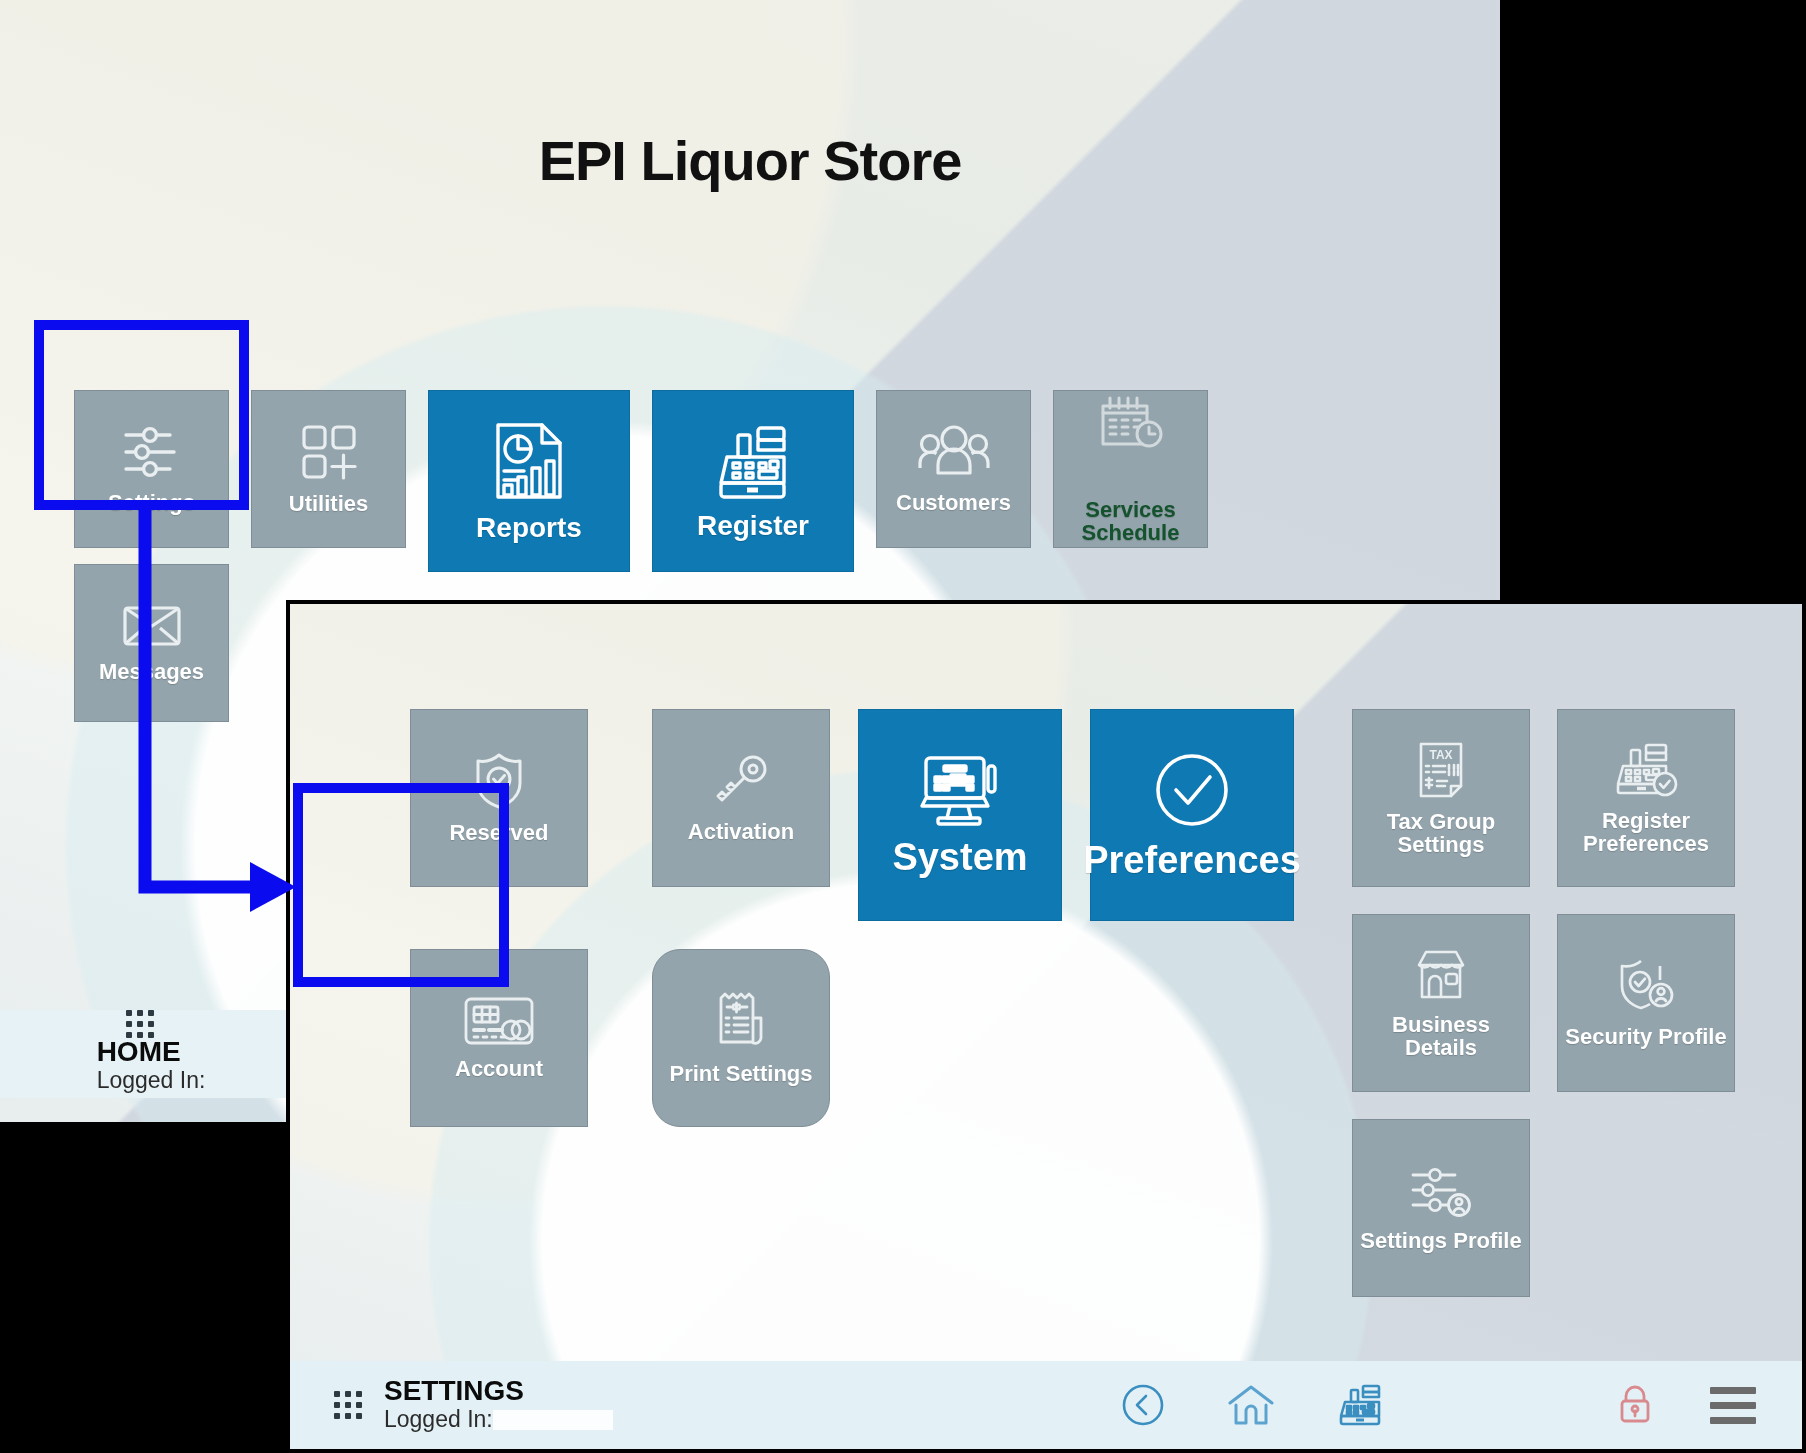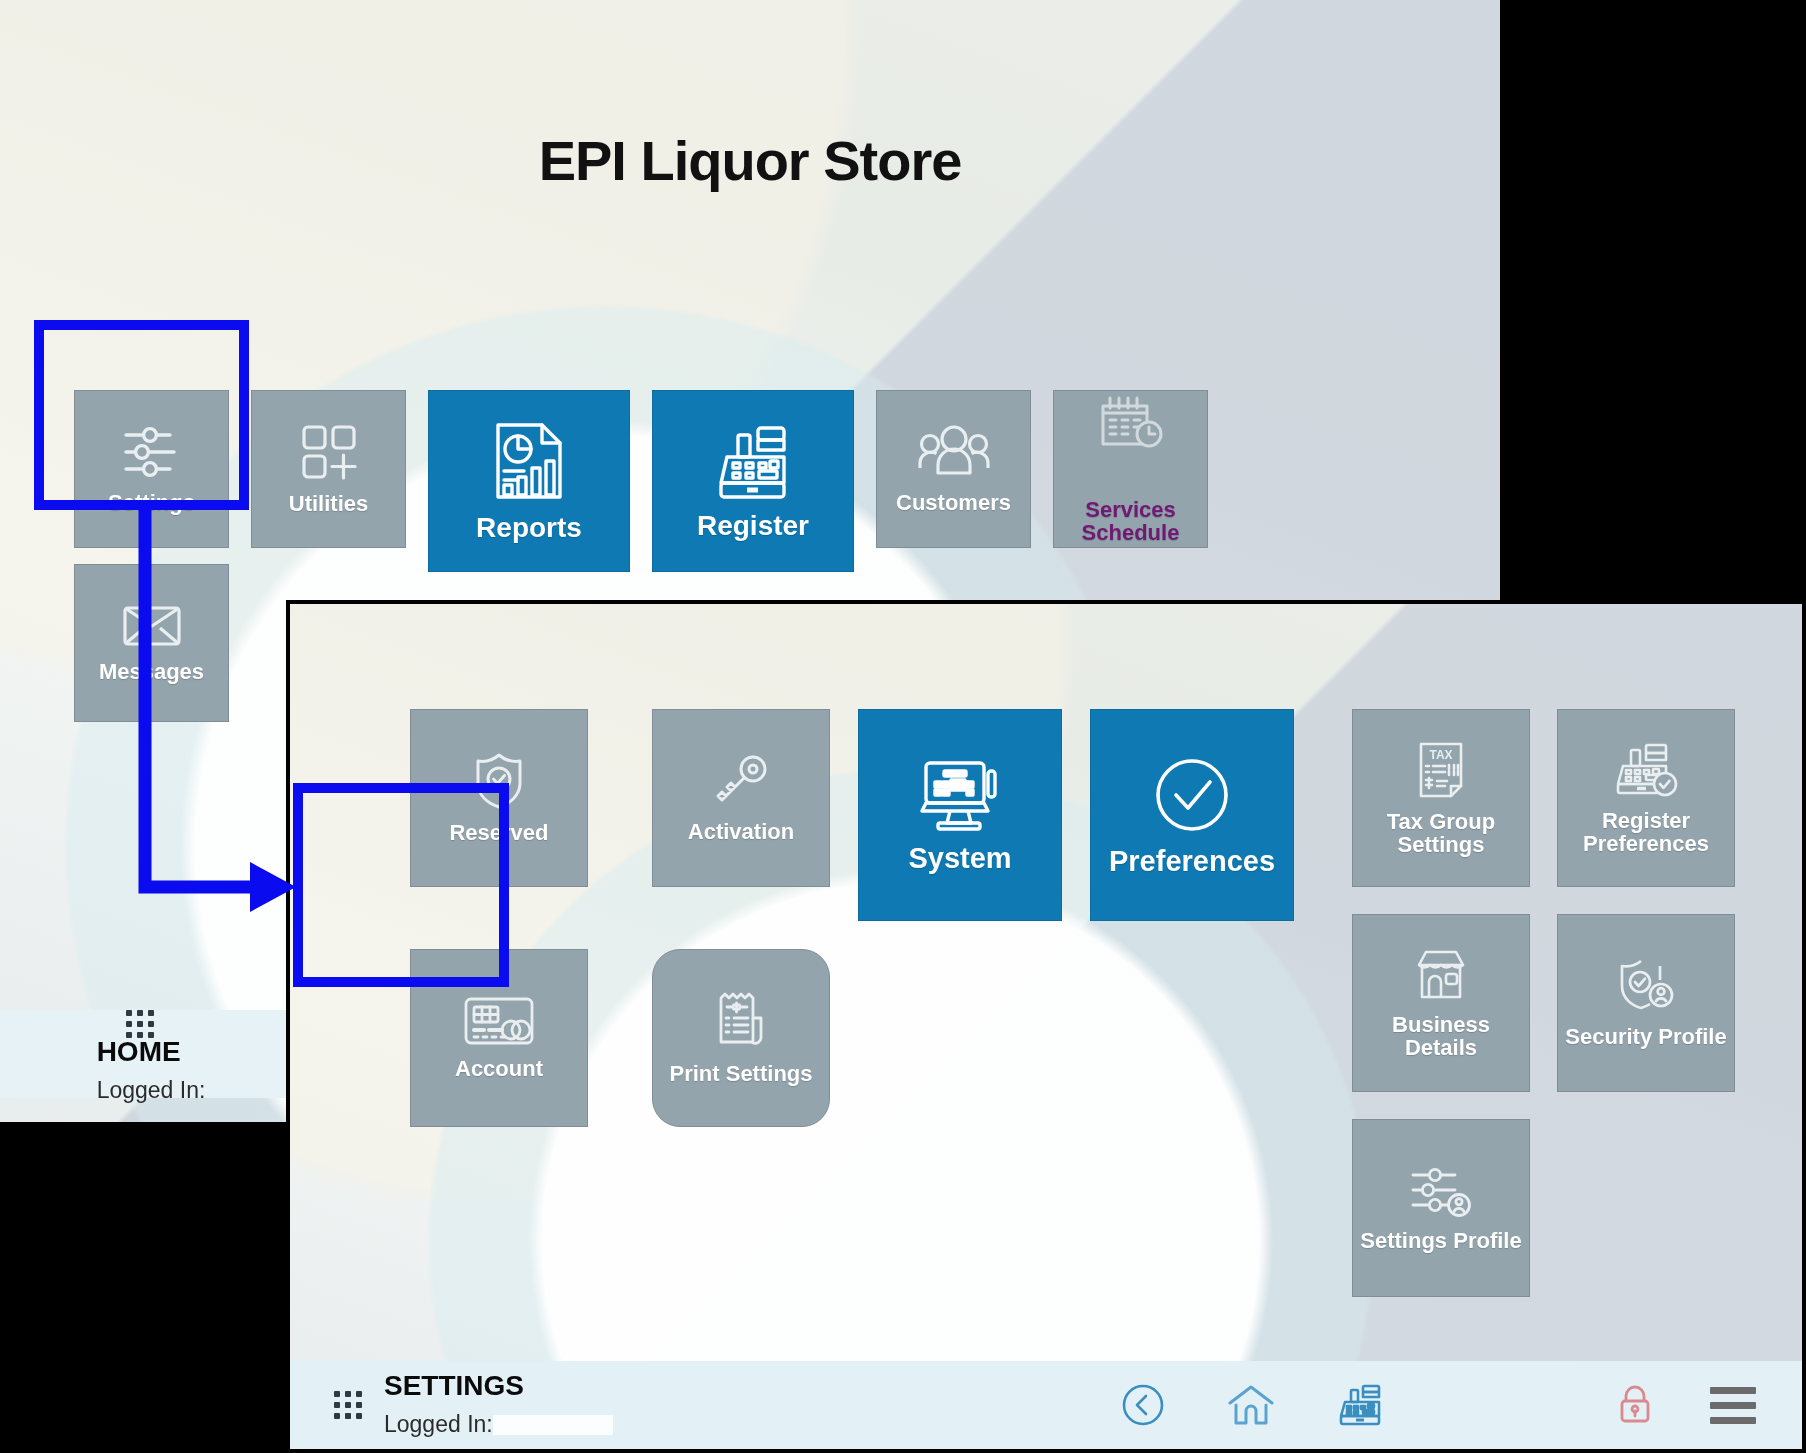--- a/index.html
+++ b/index.html
@@ -67,45 +67,45 @@
     background: #e3f1f7; display: flex; align-items: center;
   }
 
   
   .tile {
     position: relative; background: #94a4ac; border: 1px solid #7f8e96;
     display: flex; flex-direction: column; align-items: center; justify-content: center;
     color: #fff; text-align: center; user-select: none;
   }
   .tile.blue { background: #0e79b2; border-color: #0c6c9f; }
-  .tile.dim { color: #701a75; gap: 36px; }
+  .tile.dim { color: #14532d; gap: 36px; }
   .tile.dim .tile-icon svg { opacity: .72; }
   .tile .tile-icon { display: block; line-height: 0; }
   .tile .tile-label {
     font-weight: bold; line-height: 1.05; margin-top: 10px;
     text-shadow: 0 1px 1px rgba(0,0,0,.18);
   }
 
   
   .tile-lg { width: 202px; height: 182px; }      
   .tile-md { width: 155px; height: 158px; }
   .tile-lg .tile-label { font-size: 28px; }
   .tile-md .tile-label { font-size: 22px; }
   .home-col { display: flex; flex-direction: column; gap: 16px; }
   .stile-lg { width: 204px; height: 212px; }
-  .stile-lg .tile-label { font-size: 29px; }
+  .stile-lg .tile-label { font-size: 38px; }
   .stile-sm { width: 178px; height: 178px; margin-left: 36px; }
   .stile-sm .tile-label { font-size: 22px; }
 
   
   .grip { width: 34px; display: grid; grid-template-columns: repeat(3, 6px);
           grid-auto-rows: 6px; gap: 5px; margin-right: 16px; }
   .grip i { display: block; width: 6px; height: 6px; background: #2e3a42; border-radius: 1px; }
   .bar-text .bar-title { font-size: 28px; font-weight: bold; color: #0b0b0b; line-height: 1.0; }
-  .bar-text .bar-sub { font-size: 23px; color: #2b2b2b; line-height: 1.1; margin-top: 12px; }
+  .bar-text .bar-sub { font-size: 23px; color: #2b2b2b; line-height: 1.1; margin-top: 2px; }
   .bar-sub .redacted { display: inline-block; width: 120px; height: 20px;
                        background: rgba(255,255,255,.85); vertical-align: -3px; }
 
   #settings-footer .bar-left { display: flex; align-items: center; padding-left: 44px; width: 600px; }
   #settings-footer .bar-center { flex: 1; display: flex; align-items: center; justify-content: center; gap: 62px; }
   #settings-footer .bar-right { display: flex; align-items: center; gap: 56px; padding-right: 46px; }
   .ficon { cursor: pointer; line-height: 0; }
 
   
   .hamburger { width: 46px; display: flex; flex-direction: column; gap: 8px; }

